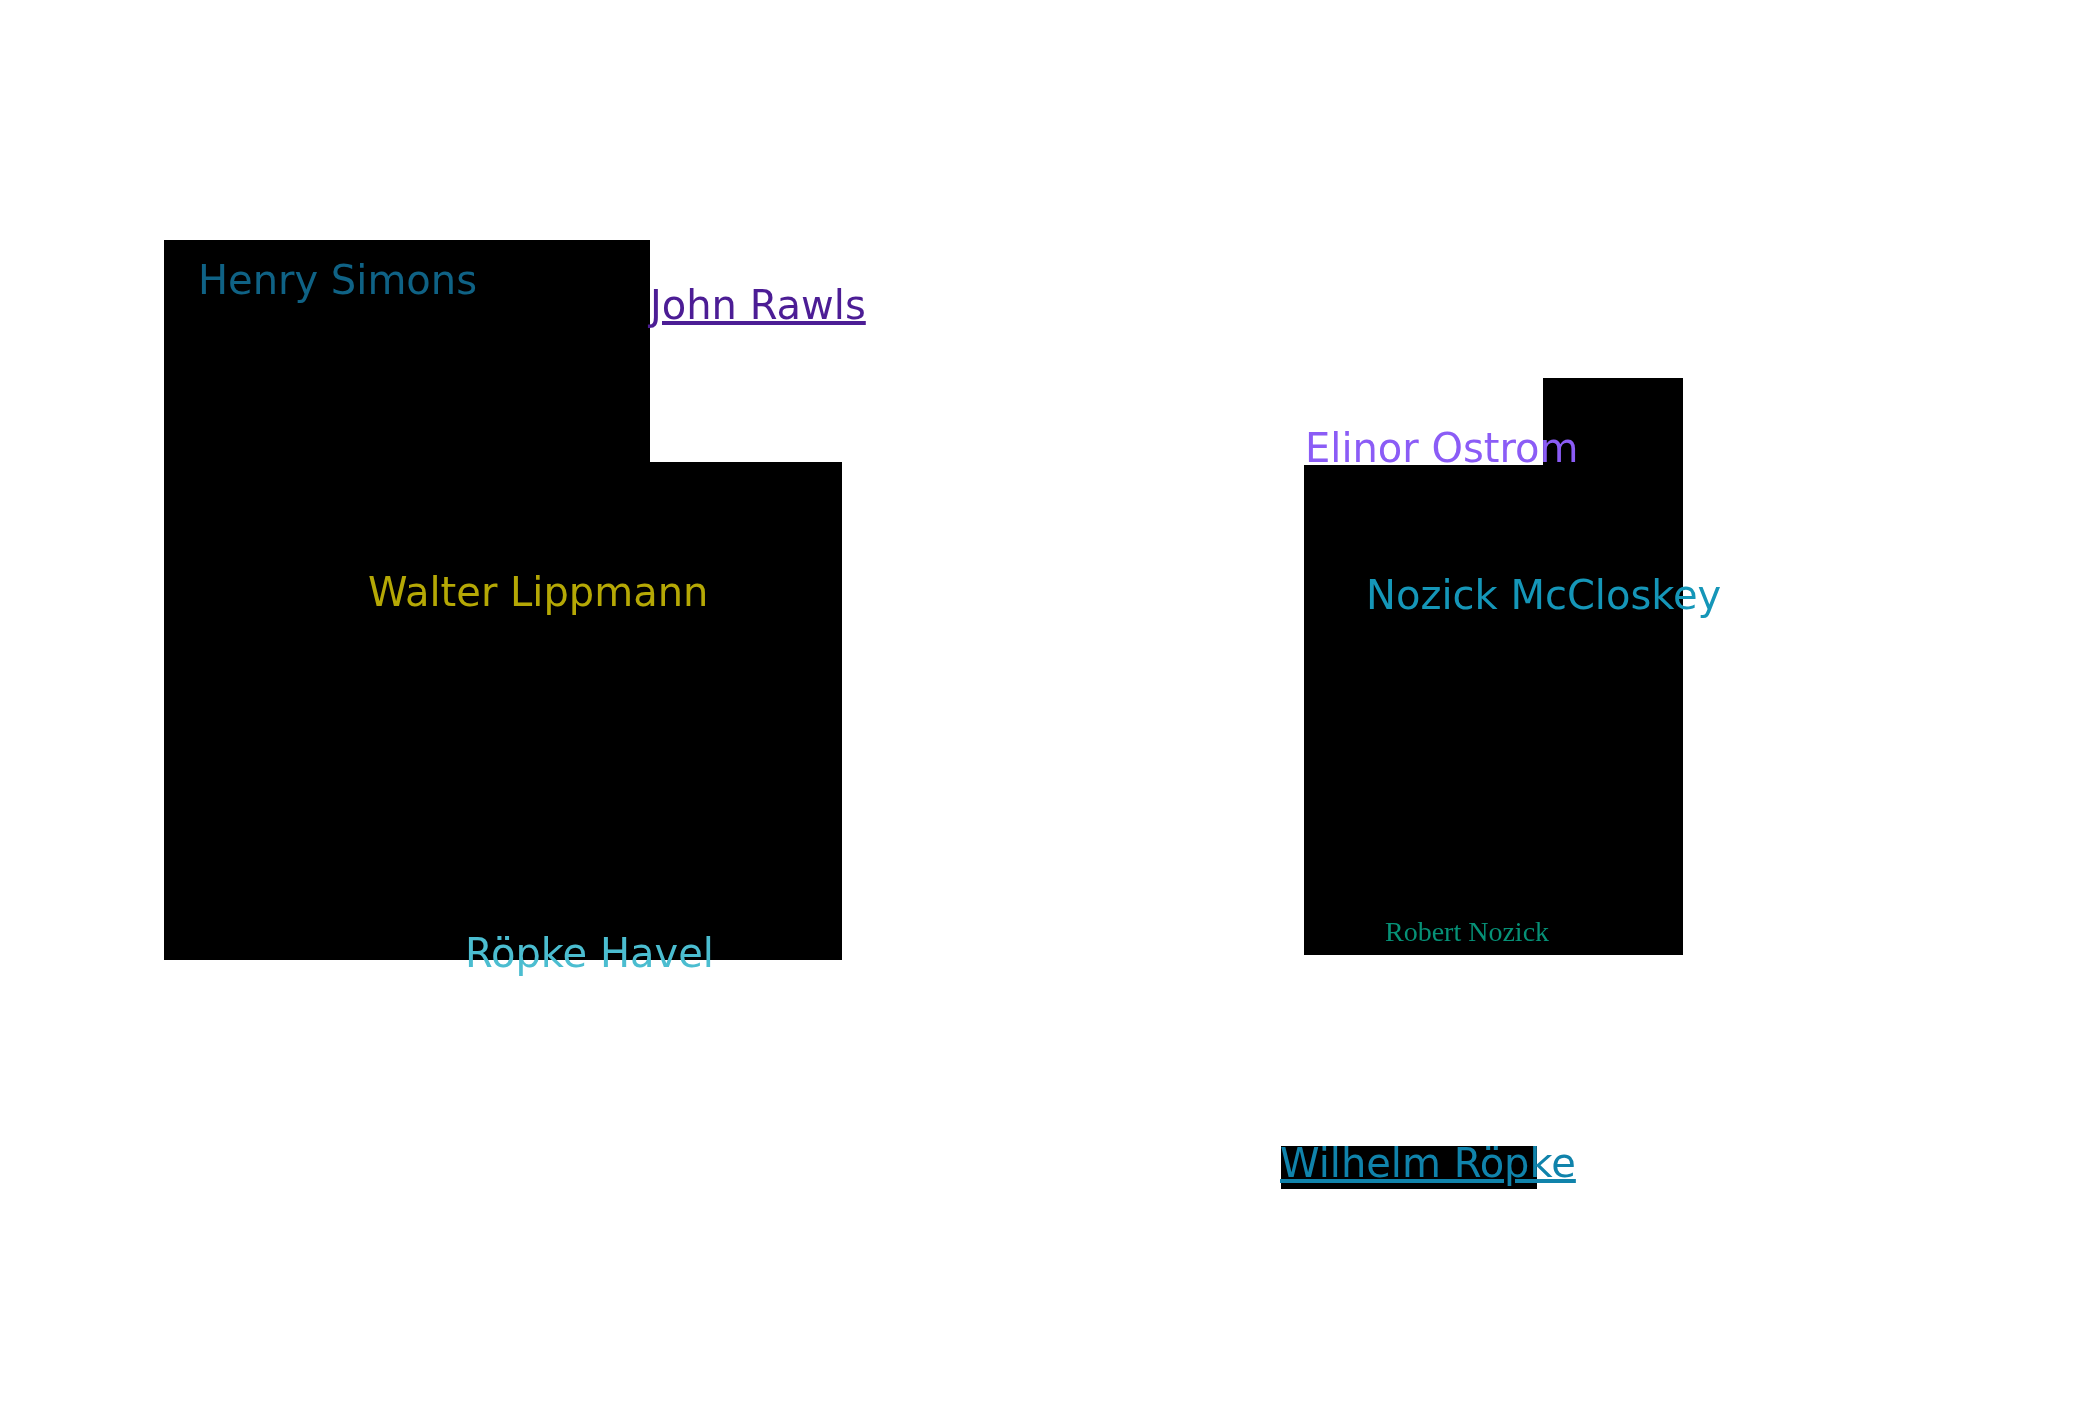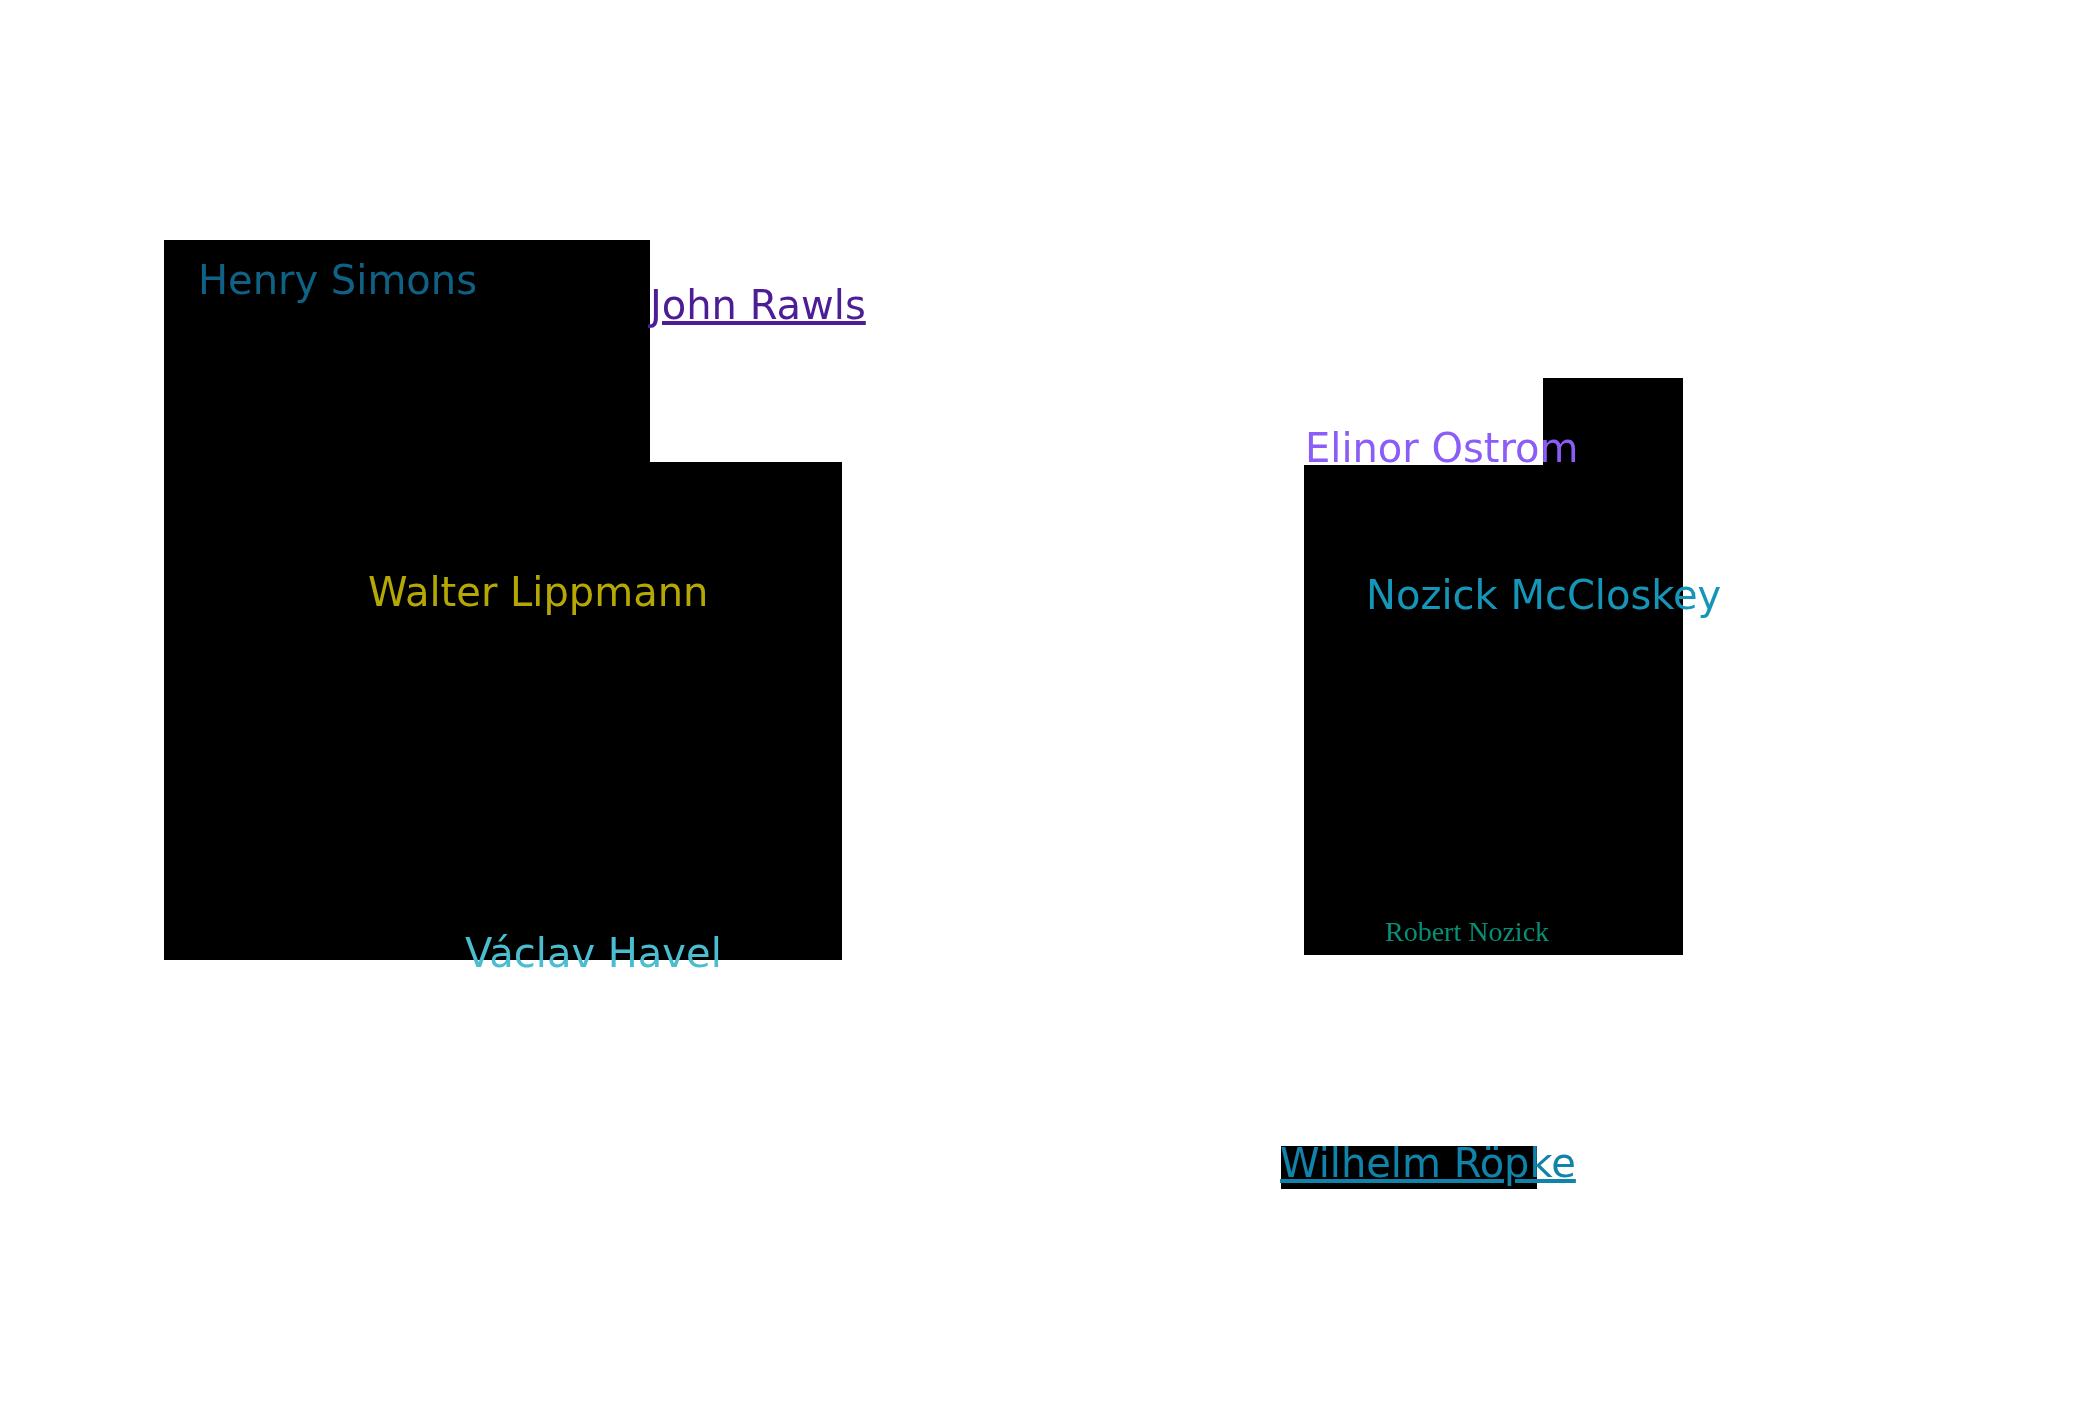--- a/index.html
+++ b/index.html
@@ -37,21 +37,21 @@
   <div class="mask-shape" style="left:1543px; top:378px; width:140px; height:88px;"></div>
   <div class="mask-shape" style="left:1304px; top:465px; width:379px; height:490px;"></div>
   <div class="mask-shape" style="left:1281px; top:1146px; width:256px; height:43px;"></div>
 
   <div class="label" style="left:165px; top:260px; font-size:40px; color:#0f6285;margin-left:33px;">Henry Simons</div>
 
   <div class="label" style="left:650px; top:285px; font-size:40px; color:#4c1d95;text-decoration:underline;">John Rawls</div>
 
   <div class="label" style="left:368px; top:572px; font-size:40px; color:#b5a805;">Walter Lippmann</div>
 
-  <div class="label" style="left:465px; top:933px; font-size:40px; color:#4bbdd0;">Václav Havel</div>
+  <div class="label" style="left:465px; top:933px; font-size:40px; color:#4bbdd0;">Röpke Havel</div>
 
   <div class="label" style="left:1305px; top:428px; font-size:40px; color:#8b5cf6;">Elinor Ostrom</div>
 
   <div class="label" style="left:1366px; top:575px; font-size:40px; color:#1596b8;">Nozick McCloskey</div>
 
   <div class="label" style="left:1385px; top:918px; font-size:28px; color:#069177;font-family:Liberation Serif, serif;">Robert Nozick</div>
 
   <div class="label" style="left:1280px; top:1143px; font-size:40px; color:#1083ab;text-decoration:underline;">Wilhelm Röpke</div>
 
 </div>

